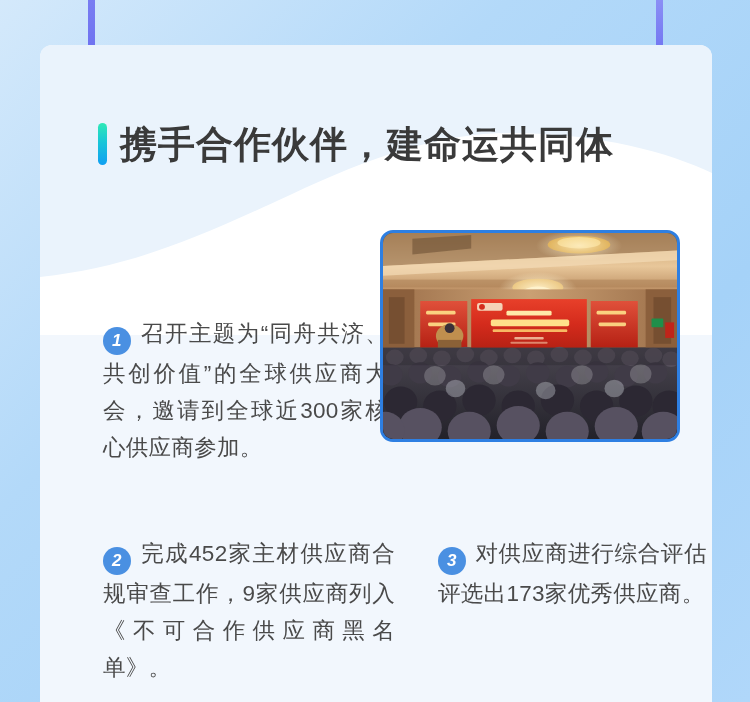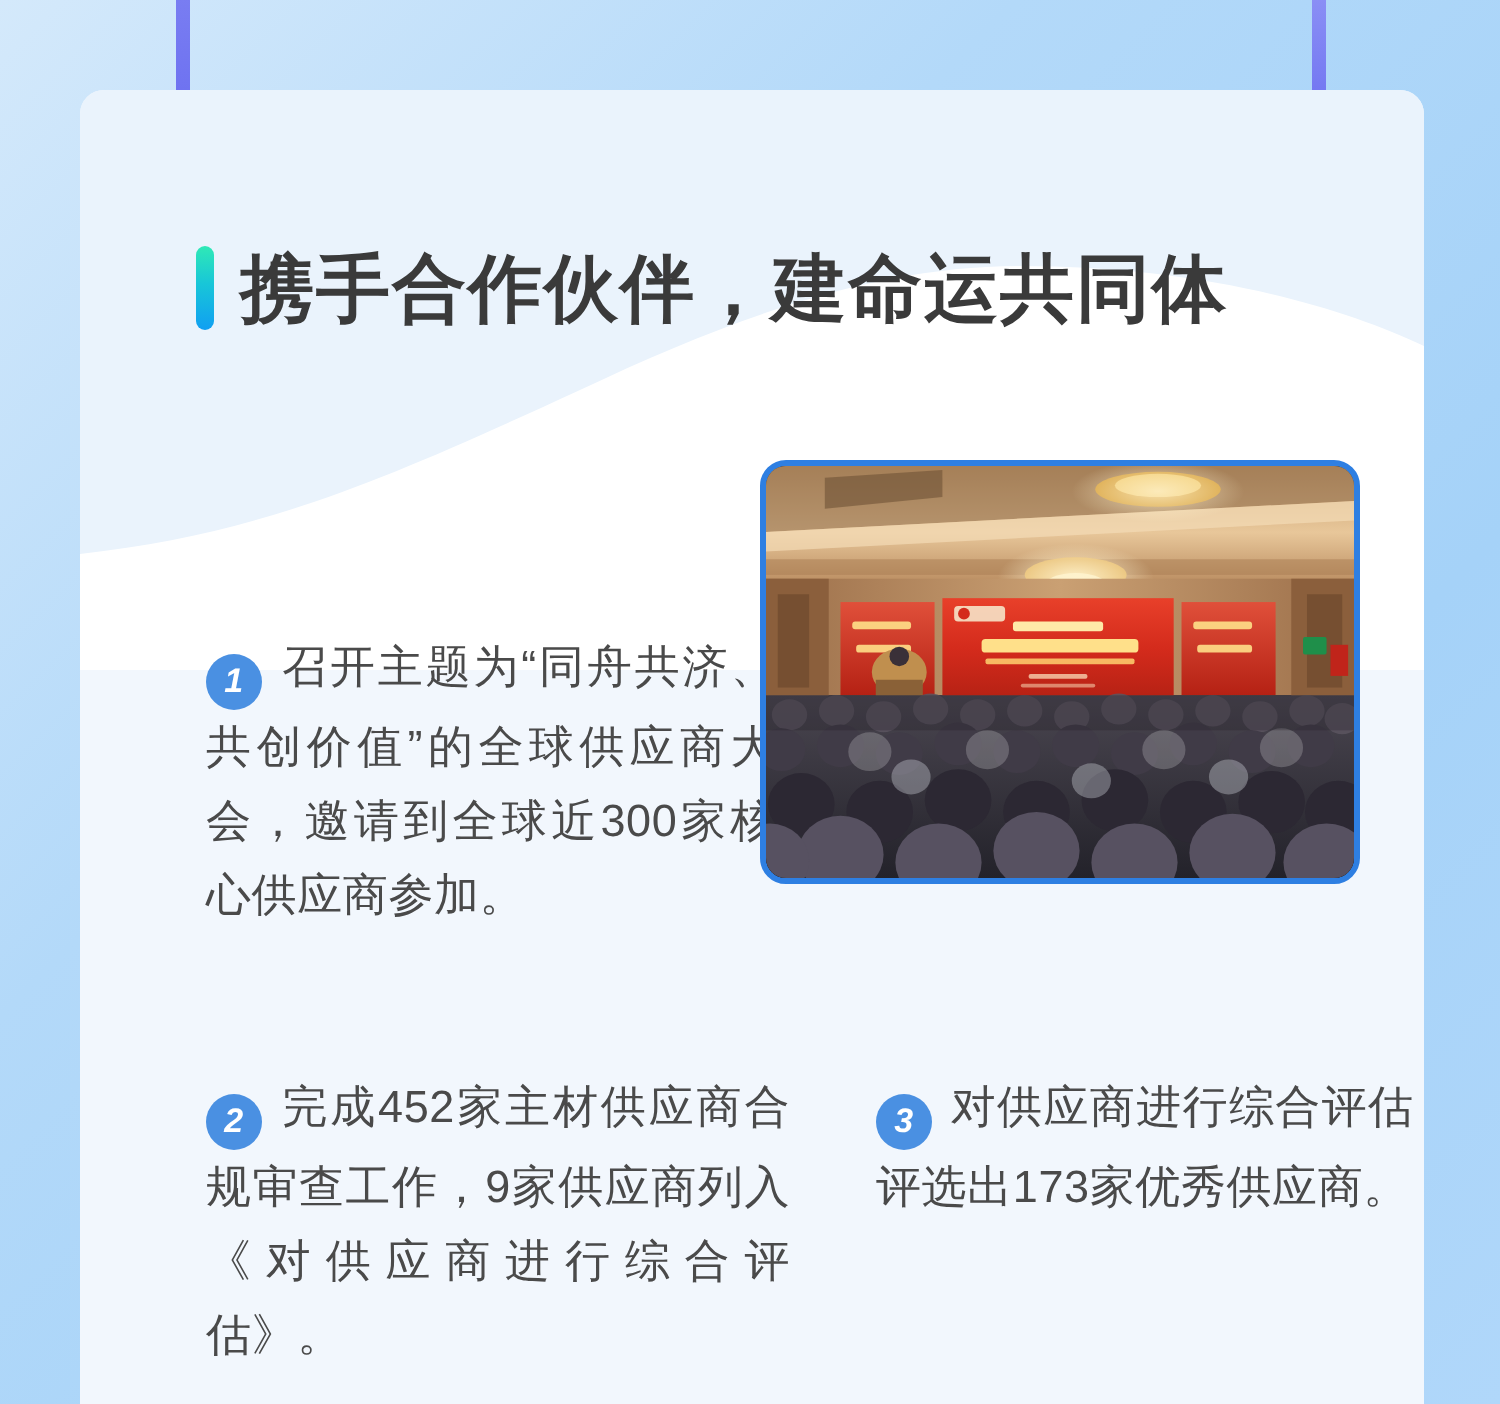--- a/index.html
+++ b/index.html
@@ -100,21 +100,21 @@
       <div id="title-row">
         <div id="title-bar"></div>
         <div id="title-text">携手合作伙伴，建命运共同体</div>
       </div>
 
       <div class="item" id="item1">
         <p class="item-text"><span class="badge">1</span><span>召开主题为“同舟共济、共创价值”的全球供应商大会，邀请到全球近300家核心供应商参加。</span></p>
       </div>
 
       <div class="item" id="item2">
-        <p class="item-text"><span class="badge">2</span><span>完成452家主材供应商合规审查工作，9家供应商列入《对供应商进行综合评估》。</span></p>
+        <p class="item-text"><span class="badge">2</span><span>完成452家主材供应商合规审查工作，9家供应商列入《不可合作供应商黑名单》。</span></p>
       </div>
 
       <div class="item" id="item3">
         <p class="item-text"><span class="badge">3</span><span>对供应商进行综合评估，评选出173家优秀供应商。</span></p>
       </div>
 
     </div>
   </div>
 
   <div id="photo">

